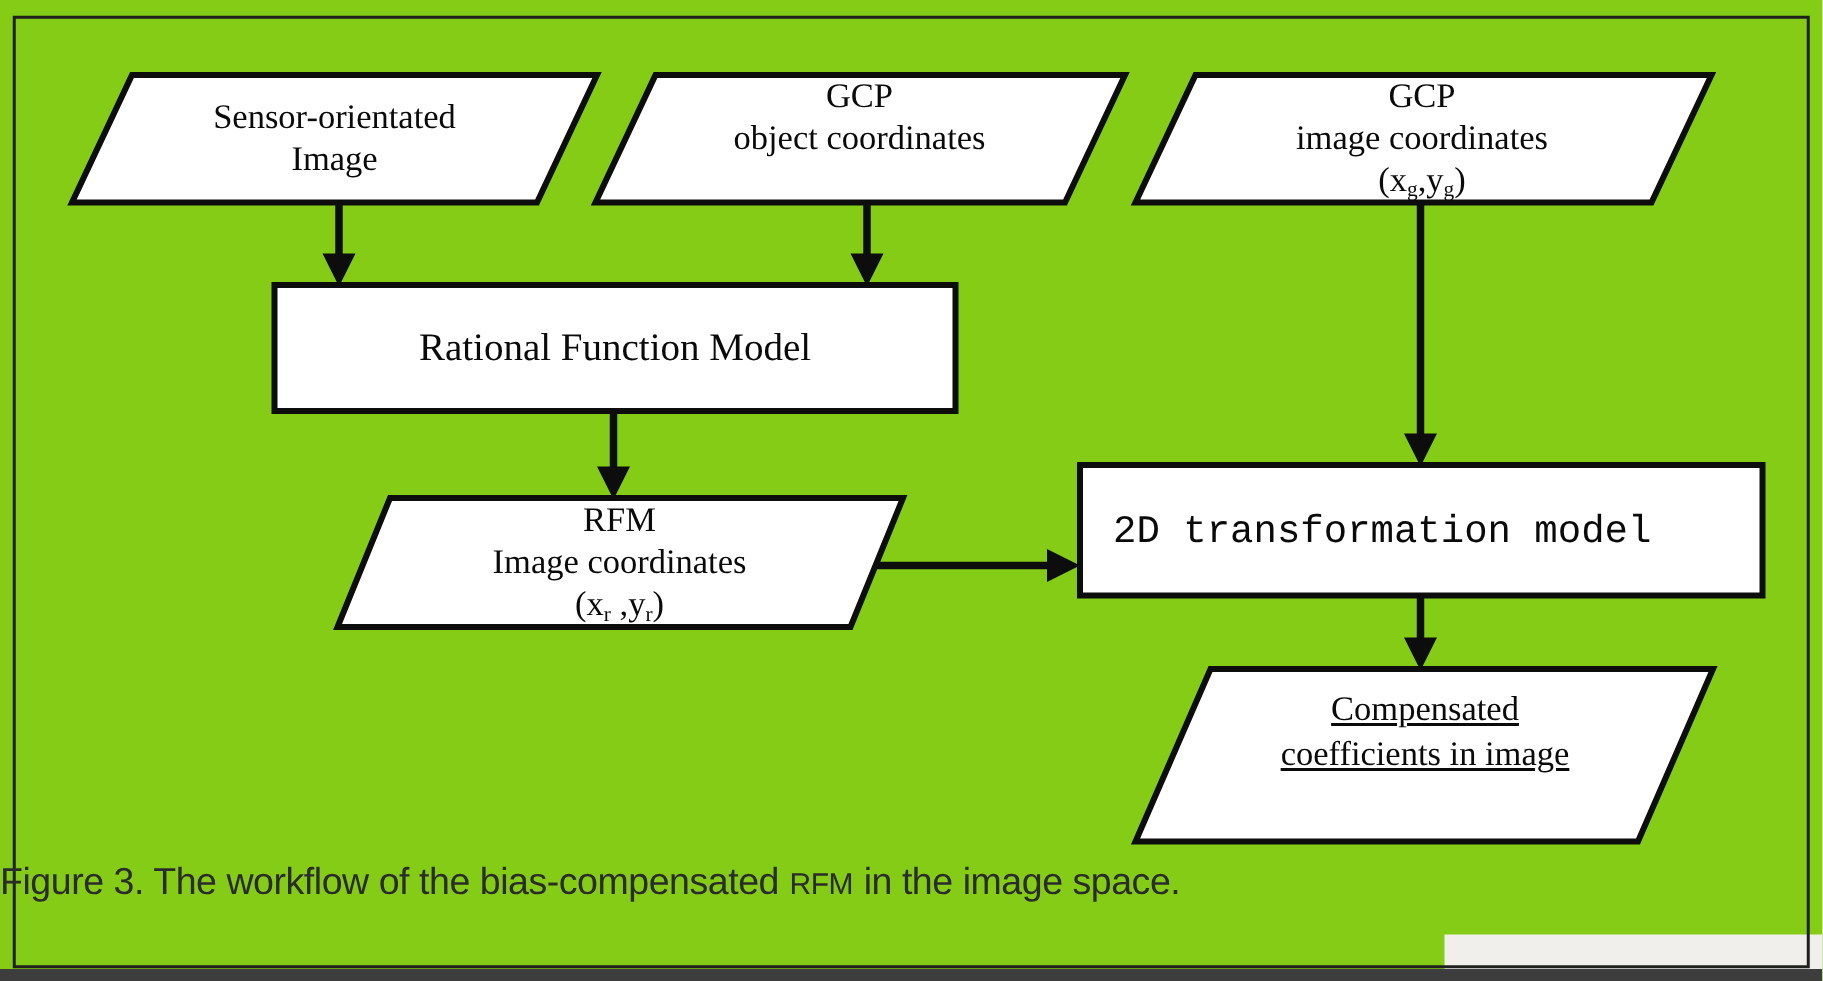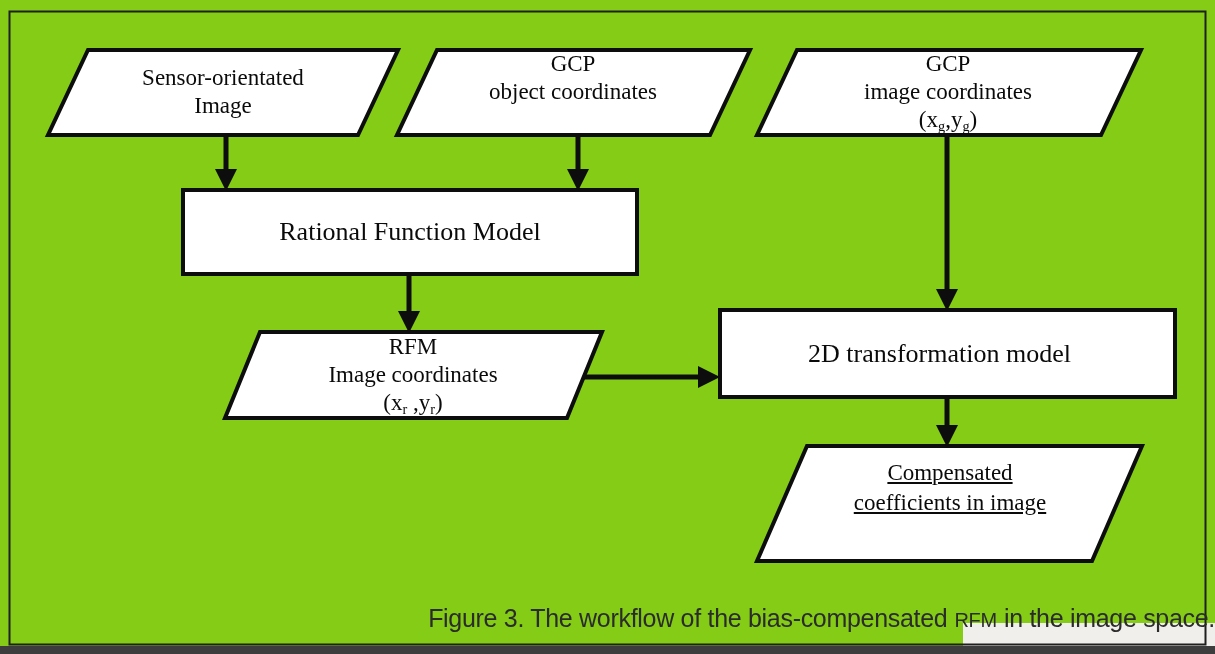--- a/index.html
+++ b/index.html
@@ -31,22 +31,22 @@
     display: flex;
     align-items: center;
     justify-content: center;
     font-size: 26px;
     white-space: nowrap;
   }
   .caption {
     position: absolute;
     left: 0;
     right: 0;
-    top: 604px;
-    text-align: right;
+    top: 574px;
+    text-align: left;
     font-family: "Liberation Sans", sans-serif;
     font-size: 25px;
     letter-spacing: -0.3px;
     color: #2b2b2b;
     white-space: nowrap;
   }
   .caption .acronym {
     font-size: 20px;
     margin: 0 7px;
   }
@@ -127,21 +127,21 @@
   </div>
 
   <div class="box-label" style="left:183px; top:190px; width:454px; height:84px;">Rational Function Model</div>
 
   <div class="node-text" style="left:263px; top:333px; width:300px;">
     <div>RFM</div>
     <div>Image coordinates</div>
     <div><span>(x</span><sub>r</sub><span> ,y</span><sub>r</sub><span>)</span></div>
   </div>
 
-  <div class="box-label" style="left:712px; top:310px; width:455px; height:87px;">2D transformation model</div>
+  <div class="box-label" style="left:694px; top:310px; width:455px; height:87px;font-family:Liberation Mono, monospace;">2D transformation model</div>
 
   <div class="node-text wide-lines" style="left:790px; top:458px; width:320px;">
     <div>Compensated</div>
     <div>coefficients in image</div>
   </div>
 
   <div class="caption">
     <span class="prefix">Figure 3. The workflow of the bias-compensated</span><span class="acronym">RFM</span><span>in the image space.</span>
   </div>
 

